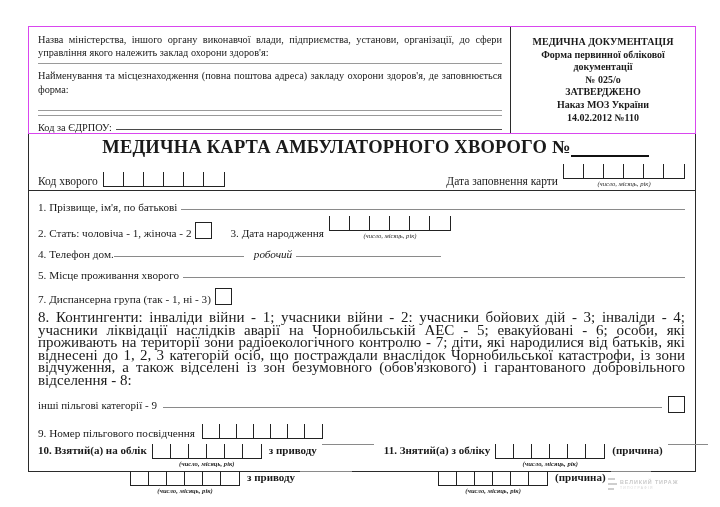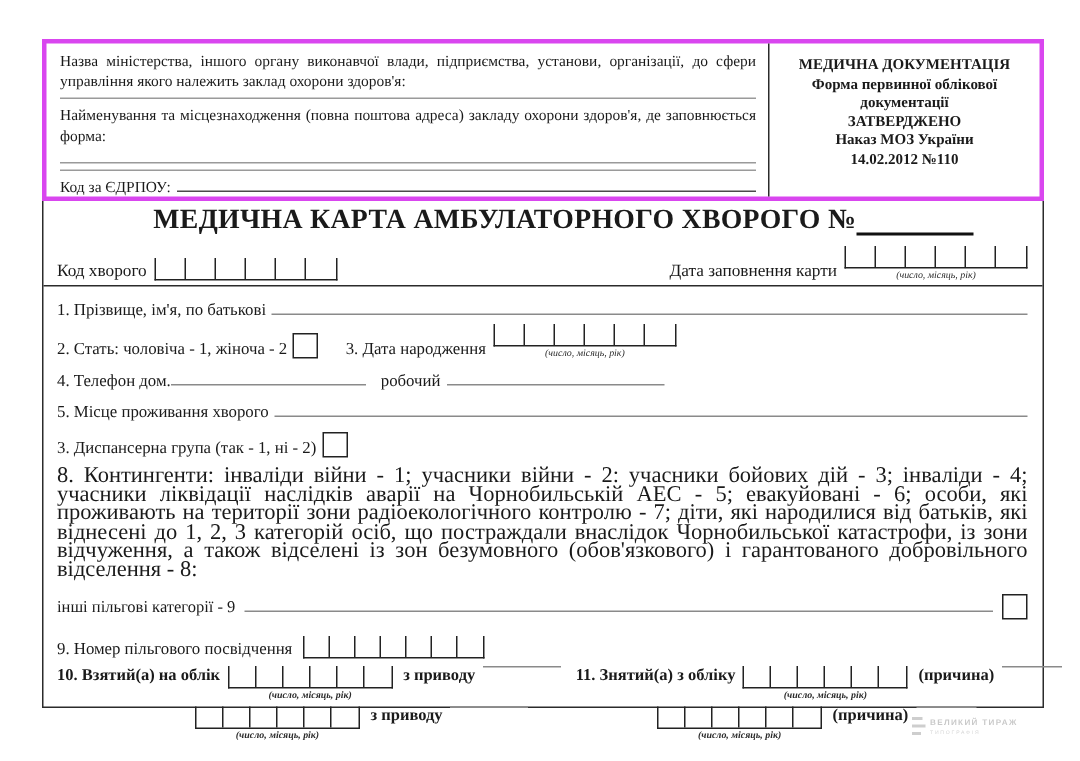--- a/index.html
+++ b/index.html
@@ -38,21 +38,21 @@
   .rule.tiny { flex: 0 0 40px; }
   .rule.num { flex: 0 0 78px; border-bottom: 2px solid #111; margin-bottom: 1px; }
 
   
   .top-block {
     position: absolute;
     left: 28px;
     top: 26px;
     width: 668px;
     height: 108px;
-    border: 3px solid #d946ef;
+    border: 1px solid #d946ef;
     box-sizing: border-box;
     display: flex;
   }
   .top-left {
     width: 482px;
     box-sizing: border-box;
     padding: 6px 8px 0 9px;
     border-right: 1px solid #2b2b2b;
     display: flex;
     flex-direction: column;
@@ -170,21 +170,21 @@
   .fields {
     padding: 0 10px 0 9px;
     font-size: 11.2px;
   }
   .frow {
     display: flex;
     align-items: flex-end;
     height: 20px;
   }
   .frow .lbl { white-space: nowrap; }
-  .frow .lbl.pl { padding-left: 5px; }
+  .frow .lbl.pl { padding-left: 5px; font-style: italic; }
   .frow .lbl.pr { padding-right: 4px; }
 
   .para-block {
     padding: 6px 10px 0 9px;
     font-size: 15px;
     line-height: 12.6px;
     text-align: justify;
     text-justify: inter-word;
   }
 
@@ -274,20 +274,21 @@
       <div class="edrpou-row">
         <span class="lbl">Код за ЄДРПОУ:</span>
         <span class="rule dark"></span>
       </div>
     </div>
 
     <div class="top-right">
       <div>МЕДИЧНА ДОКУМЕНТАЦІЯ</div>
       <div>Форма первинної облікової</div>
       <div>документації</div>
+      <div>№ 025/о</div>
       <div>ЗАТВЕРДЖЕНО</div>
       <div>Наказ МОЗ України</div>
       <div>14.02.2012 №110</div>
     </div>
 
   </div>
 
   <div class="main-block">
 
     <div class="title-area">
@@ -358,21 +359,21 @@
         <span style="flex:1 1 auto;"></span>
       </div>
 
       <div class="frow" style="height:21px;">
         <span class="lbl pr">5. Місце проживання хворого</span>
         <span class="rule"></span>
       </div>
 
 
       <div class="frow" style="height:24px;">
-        <span class="lbl pr">3. Диспансерна група (так - 1, ні - 2)</span>
+        <span class="lbl pr">7. Диспансерна група (так - 1, ні - 3)</span>
         <span class="chkbox"></span>
       </div>
 
     </div>
 
     <div class="para-block">8. Контингенти:  інваліди  війни - 1;  учасники війни - 2:  учасники  бойових  дій - 3;  інваліди - 4;  учасники  ліквідації  наслідків аварії на Чорнобильській АЕС - 5;  евакуйовані - 6;  особи,  які  проживають  на  території  зони радіоекологічного  контролю - 7;  діти, які народилися від батьків, які віднесені до 1, 2, 3 категорій осіб, що постраждали внаслідок Чорнобильської катастрофи, із зони відчуження, а також відселені із зон безумовного (обов'язкового) і гарантованого добровільного відселення - 8:</div>
 
     <div class="other-cat-row">
       <span class="lbl" style="padding-right:6px;">інші пільгові категорії - 9</span>
       <span class="rule"></span>

